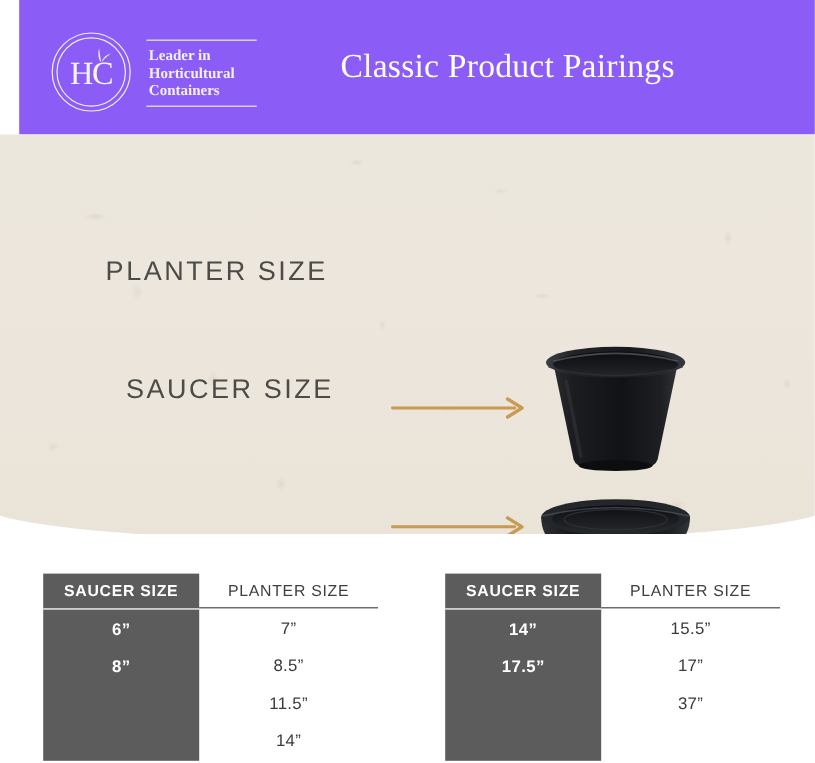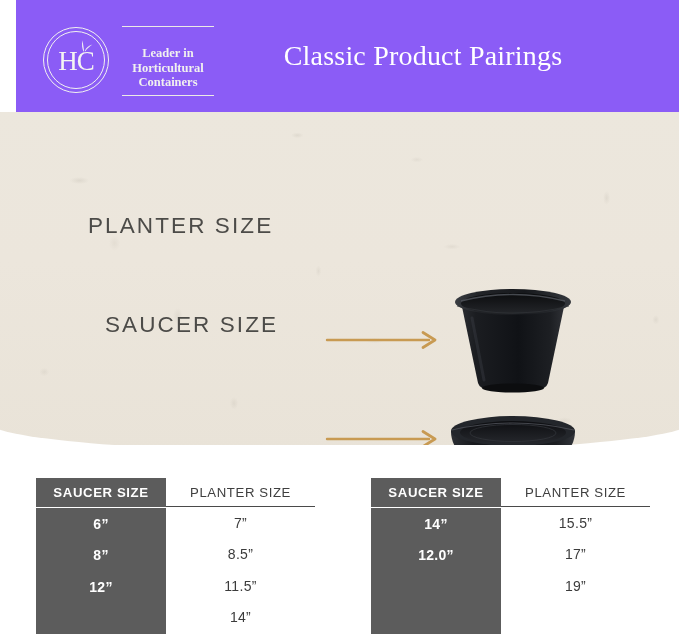--- a/index.html
+++ b/index.html
@@ -64,23 +64,23 @@
   }
   .logo-mark .leaf-svg {
     position: absolute;
     left: 34px; top: 13px;
   }
   .tagline {
     color: #f1f1ef;
     font-family: "Liberation Serif", serif;
     font-size: 12.5px;
     line-height: 14.5px;
-    text-align: center;
+    text-align: left;
     font-weight: 700;
-    padding: 19px 2px 5px 2px;
+    padding: 5px 2px 5px 2px;
     border-top: 1.4px solid #eceae6;
     border-bottom: 1.4px solid #eceae6;
     width: 88px;
   }
   .title {
     position: absolute;
     left: 0; top: 0;
     width: 679px; height: 112px;
     display: flex;
     align-items: center;
@@ -343,41 +343,40 @@
 
   <div class="sizetable tbl-left">
     <div class="thead">
       <div class="th th-saucer">SAUCER SIZE</div>
       <div class="th th-planter">PLANTER SIZE</div>
     </div>
     <div class="tbody">
       <div class="col-saucer">
         <div class="cell">6”</div>
         <div class="cell">8”</div>
-        <div class="cell">12”</div>
       </div>
       <div class="col-planter">
         <div class="cell">7”</div>
         <div class="cell">8.5”</div>
         <div class="cell">11.5”</div>
         <div class="cell">14”</div>
       </div>
     </div>
   </div>
 
   <div class="sizetable tbl-right">
     <div class="thead">
       <div class="th th-saucer">SAUCER SIZE</div>
       <div class="th th-planter">PLANTER SIZE</div>
     </div>
     <div class="tbody">
       <div class="col-saucer">
         <div class="cell">14”</div>
-        <div class="cell">12.0”</div>
+        <div class="cell">17.5”</div>
       </div>
       <div class="col-planter">
         <div class="cell">15.5”</div>
         <div class="cell">17”</div>
-        <div class="cell">19”</div>
+        <div class="cell">37”</div>
       </div>
     </div>
   </div>
 </div>
 
 </body></html>

